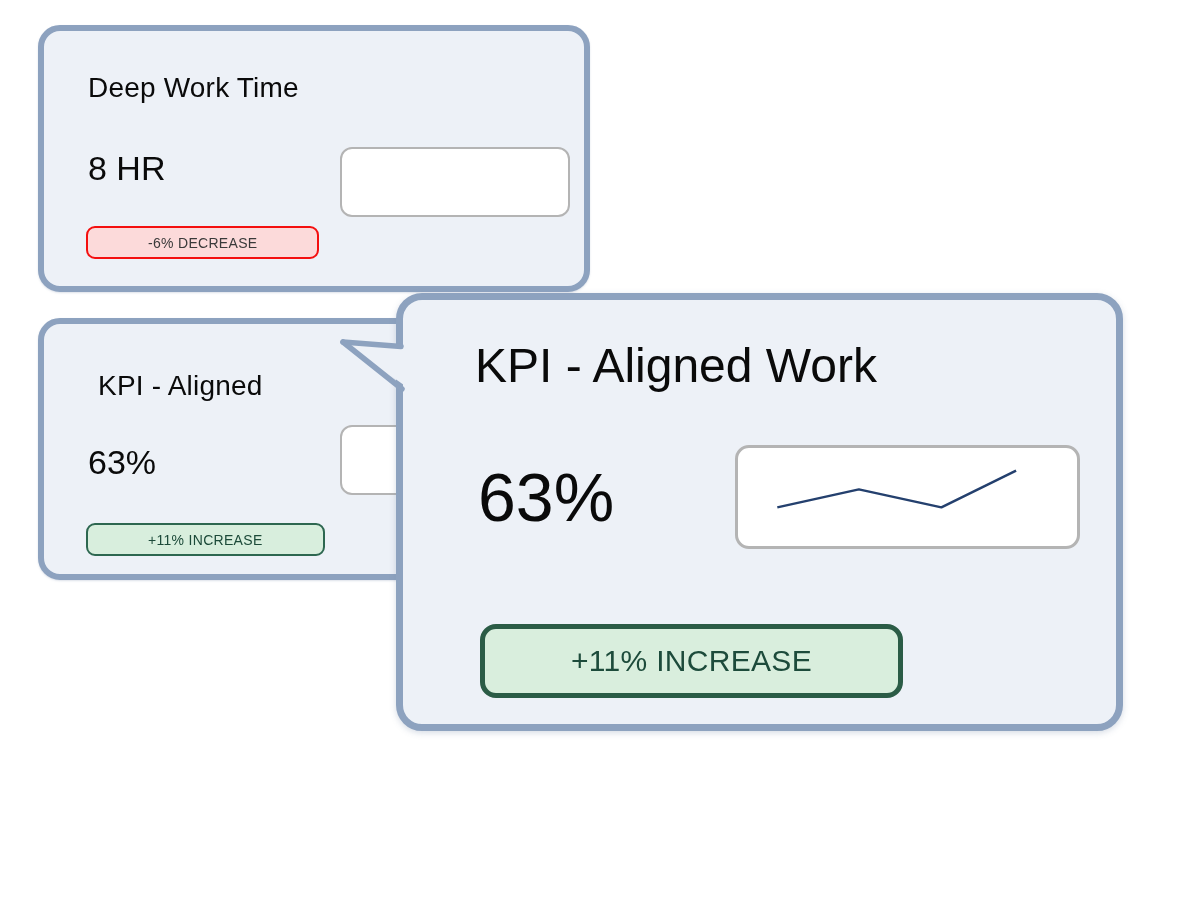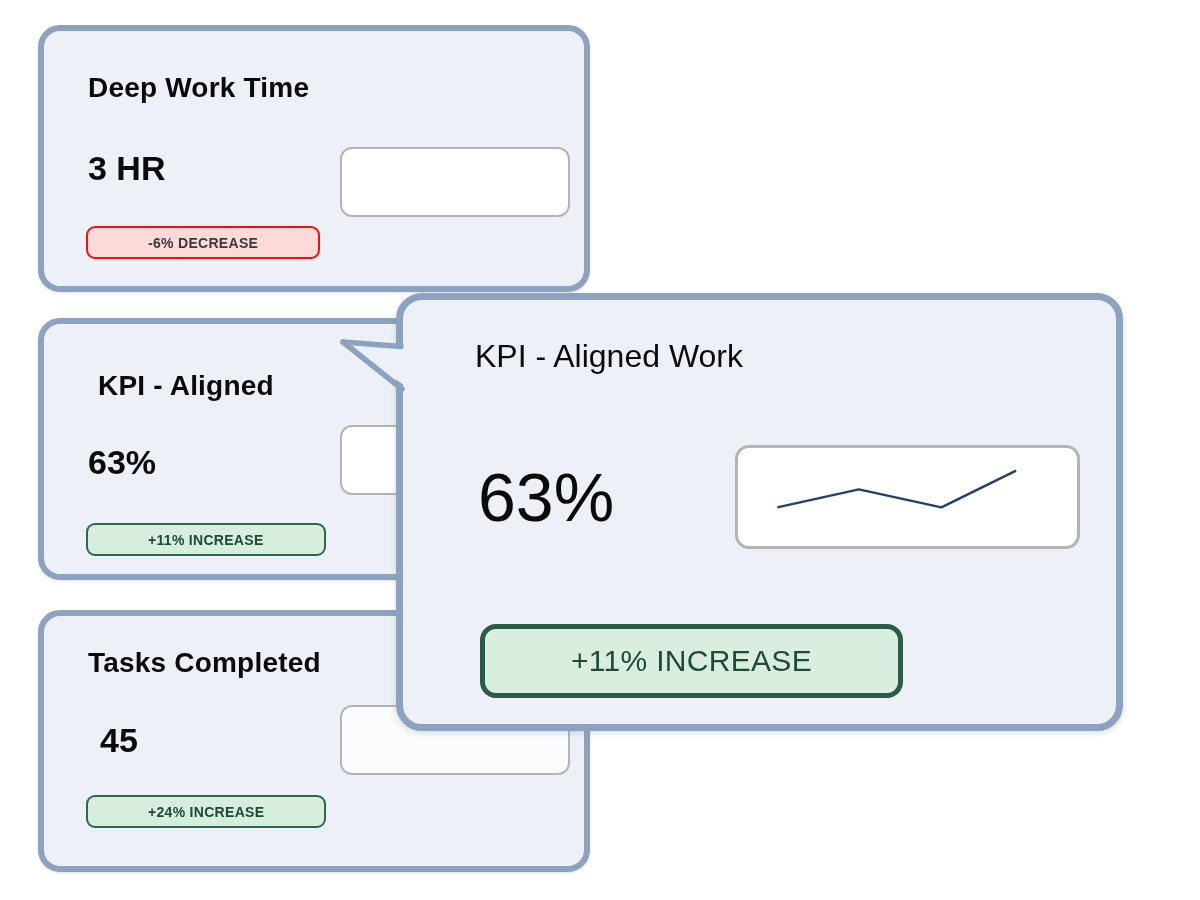--- a/index.html
+++ b/index.html
@@ -8,21 +8,21 @@
     font-family:"Liberation Sans", sans-serif;
     position:relative; overflow:hidden;
     color:#0a0a0a;
   }
   .stage { position:absolute; inset:0; }
 
   
   .card {
     position:absolute; left:38px; width:552px;
     background:#edf1f7; border:6px solid #8da2bf; border-radius:22px;
-    box-sizing:border-box; box-shadow:0 1px 2px rgba(120,140,170,.25);font-weight:bold;
+    box-sizing:border-box; box-shadow:0 1px 2px rgba(120,140,170,.25);
   }
   #card-0 { top:25px;  height:267px; }
   #card-1 { top:318px; height:262px; }
   #card-2 { top:610px; height:262px; }
 
   .card-title { position:absolute; left:44px; top:41px; font-size:28px; letter-spacing:.2px; white-space:nowrap; }
   #card-1 .card-title { top:46px;margin-left:10px; }
   #card-2 .card-title { top:31px; }
 
   .card-value { position:absolute; left:44px; top:118px; font-size:34px; white-space:nowrap; }
@@ -49,21 +49,21 @@
   .badge-decrease { background:#fcdada; border:2.5px solid #f40f0f; color:#3a3a3a; }
   .badge-increase { background:#d8eedd; border:2.5px solid #2d6750; color:#1c4a39; }
 
   
   #overlay {
     position:absolute; left:396px; top:293px; width:727px; height:438px;
     background:#edf1f7; border:7px solid #8da2bf; border-radius:26px;
     box-sizing:border-box; z-index:10;
     box-shadow:0 2px 6px rgba(120,140,170,.3);
   }
-  .overlay-title { position:absolute; left:72px; top:38px; font-size:32px; white-space:nowrap; }
+  .overlay-title { position:absolute; left:72px; top:38px; font-size:48px; white-space:nowrap; }
   .overlay-value { position:absolute; left:75px; top:158px; font-size:68px; white-space:nowrap; }
   .overlay-box {
     position:absolute; left:332px; top:145px; width:345px; height:104px;
     background:#ffffff; border:3px solid #b4b4b4; border-radius:14px;
     box-sizing:border-box; overflow:hidden;
   }
   .overlay-box svg { display:block; width:100%; height:100%; }
   .overlay-box polyline { fill:none; stroke:#24406e; stroke-width:2.5; stroke-linejoin:round; }
   .overlay-badge {
     position:absolute; left:77px; top:324px; width:423px; height:74px;
@@ -78,38 +78,32 @@
   #overlay-tail polygon { fill:#edf1f7; }
   #overlay-tail line { stroke:#8da2bf; stroke-width:5.5; stroke-linecap:round; }
 </style>
 </head>
 <body>
 
 <div class="stage">
 
   <div class="card" id="card-0">
     <div class="card-title">Deep Work Time</div>
-    <div class="card-value">3 HR</div>
+    <div class="card-value">8 HR</div>
     <div class="card-box"></div>
     <div class="card-badge badge-decrease">-6% DECREASE</div>
   </div>
 
   <div class="card" id="card-1">
     <div class="card-title">KPI - Aligned</div>
     <div class="card-value">63%</div>
     <div class="card-box"></div>
     <div class="card-badge badge-increase">+11% INCREASE</div>
   </div>
 
-  <div class="card" id="card-2">
-    <div class="card-title">Tasks Completed</div>
-    <div class="card-value">45</div>
-    <div class="card-box"></div>
-    <div class="card-badge badge-increase">+24% INCREASE</div>
-  </div>
 
   <div id="overlay">
     <div class="overlay-title">KPI - Aligned Work</div>
     <div class="overlay-value">63%</div>
     <div class="overlay-box">
       <svg viewBox="0 0 345 104" preserveAspectRatio="none">
         <polyline points="40,63 123,44 207,63 283,24"></polyline>
       </svg>
     </div>
     <div class="overlay-badge">+11% INCREASE</div>

